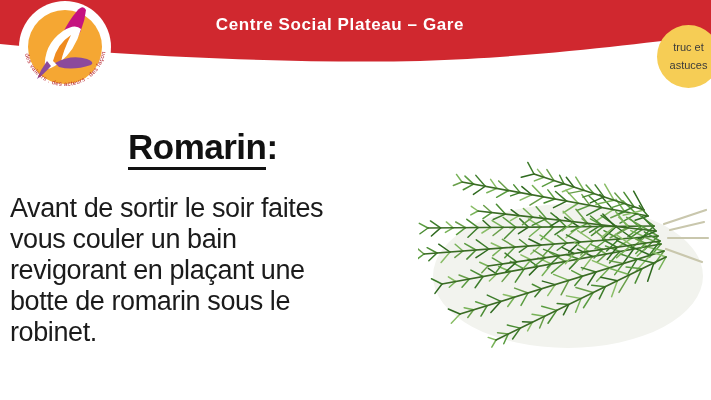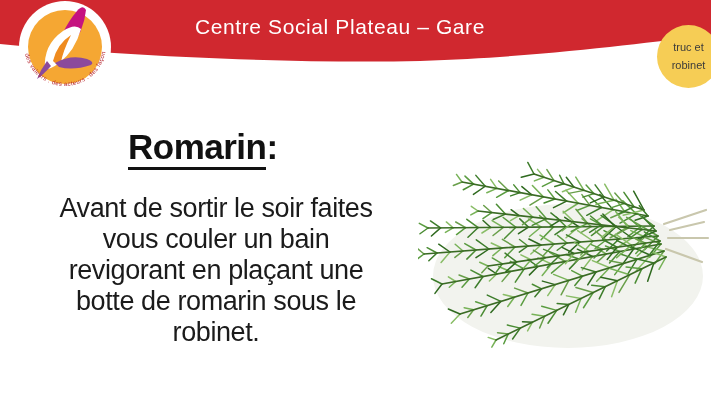--- a/index.html
+++ b/index.html
@@ -4,45 +4,44 @@
 <style>
   html,body{margin:0;padding:0;background:#ffffff;}
   .slide{
     position:relative;width:711px;height:400px;background:#ffffff;
     overflow:hidden;font-family:"Liberation Sans",sans-serif;
   }
   
   .header-svg{position:absolute;left:0;top:0;z-index:1;}
   .header-title{
     position:absolute;left:0;top:15px;width:680px;z-index:2;
-    text-align:center;color:#ffffff;font-size:21px;letter-spacing:.6px;
-    font-weight:normal;
+    text-align:center;color:#ffffff;font-size:17px;letter-spacing:.6px;
+    font-weight:bold;
   }
   
   .logo-svg{position:absolute;left:17px;top:-1px;z-index:3;}
   
   .badge{
     position:absolute;left:657px;top:25px;width:63px;height:63px;z-index:3;
     background:#f6cd55;border-radius:50%;
     display:flex;flex-direction:column;align-items:center;justify-content:center;
     gap:7px;
   }
   .badge span{font-size:11px;line-height:11px;color:#3b3b3b;}
   
   .heading{
     position:absolute;left:128px;top:127px;z-index:2;
     font-size:35px;font-weight:bold;color:#111111;letter-spacing:-0.5px;
   }
   .heading .u{border-bottom:3px solid #111111;padding-bottom:1px;margin-top:25px;}
   
   .paragraph{
-    position:absolute;left:16px;top:193px;width:400px;z-index:2;
+    position:absolute;left:10px;top:193px;width:400px;z-index:2;
     font-size:27px;line-height:31px;letter-spacing:-0.4px;color:#1b1b1b;
     white-space:pre-line;
-    text-align:center;
   }
   
   .rosemary-svg{position:absolute;left:418px;top:156px;z-index:2;}
 </style>
 </head>
 <body>
 
 <div class="slide">
 
   <svg class="header-svg" width="711" height="80" viewBox="0 0 711 80" aria-hidden="true">
@@ -64,21 +63,21 @@
     <defs>
       <path id="ringArc" d="M 7.6 53 A 41 41 0 0 0 88.4 53" fill="none"></path>
     </defs>
     <text font-size="6" fill="#b5232d" letter-spacing="0.4" font-family="Liberation Sans, sans-serif">
       <textPath href="#ringArc" startOffset="2">des valeurs . des acteurs . des façons d'agir</textPath>
     </text>
   </svg>
 
   <div class="badge">
     <span>truc et</span>
-    <span>robinet</span>
+    <span>astuces</span>
   </div>
 
   <div class="heading">
     <span class="u">Romarin</span><span>:</span>
   </div>
 
   <div class="paragraph">Avant de sortir le soir faites
 vous couler un bain
 revigorant en plaçant une
 botte de romarin sous le

